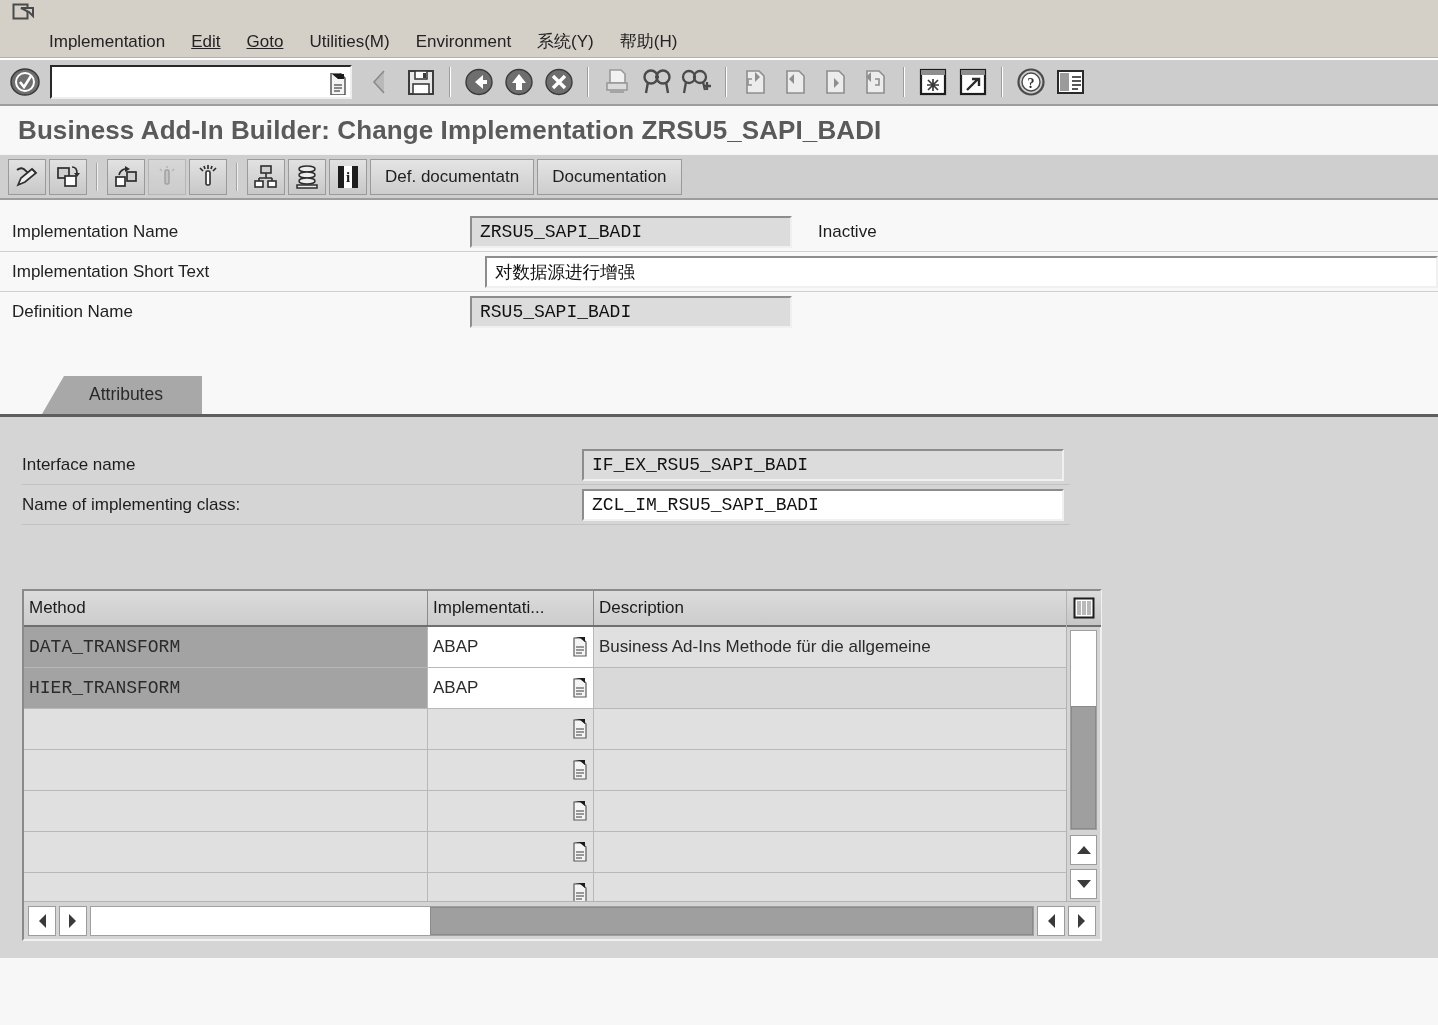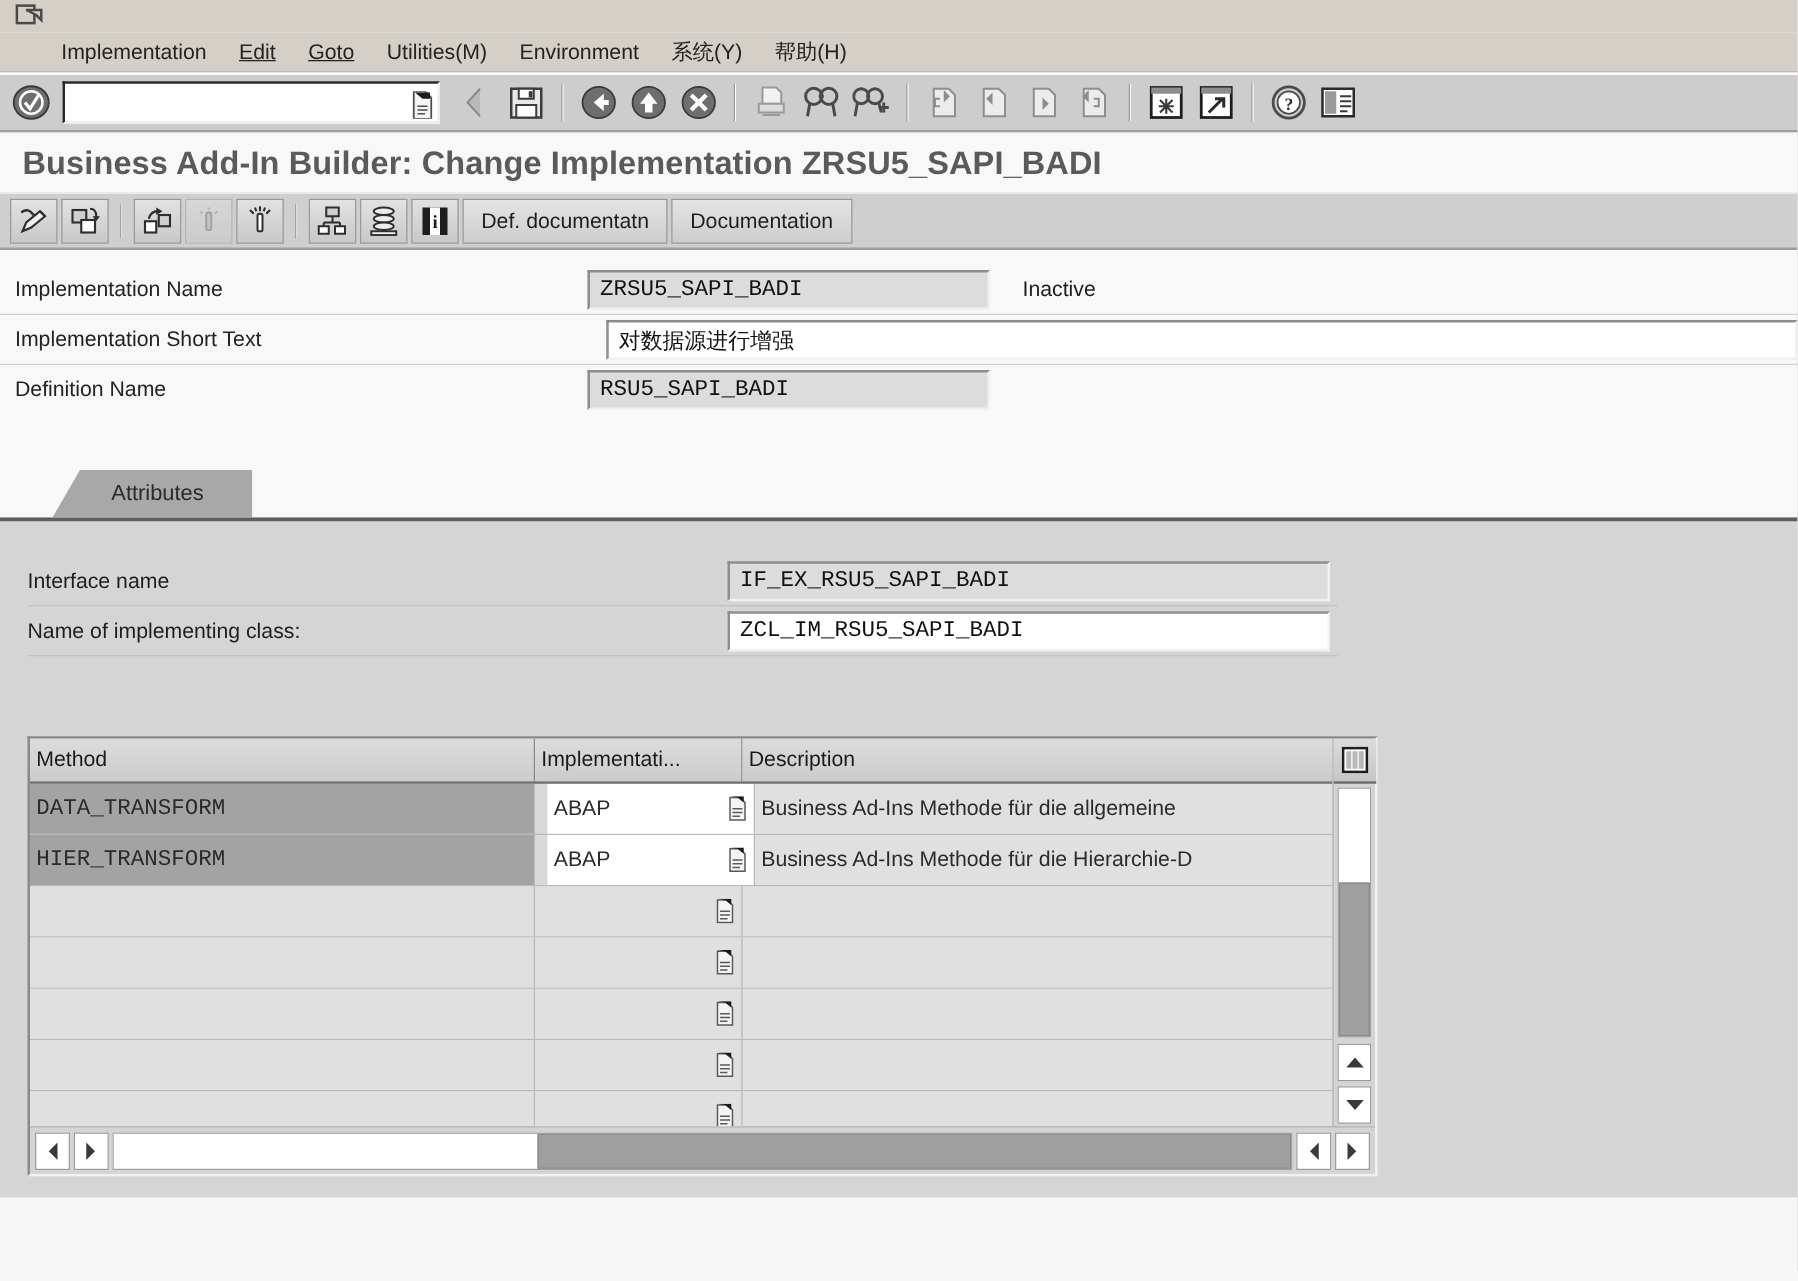--- a/index.html
+++ b/index.html
@@ -276,21 +276,21 @@
     display: flex; align-items: center;
     padding: 0 5px;
     border-right: 1px solid #b8b8b8;
     font-size: 17px;
     overflow: hidden; white-space: nowrap;
   }
   .td.c1 { width: 404px; font-family: "Liberation Mono", monospace; font-size: 18px; }
   .td.c2 { width: 166px; position: relative; padding-right: 28px; }
   .td.c3 { flex: 1; border-right: 0; }
   .tr.filled .td.c1 { background: #a3a3a3; }
-  .tr.filled .td.c2 { background: #ffffff; margin-left: 10px; }
+  .tr.filled .td.c2 { background: #ffffff; }
   .tr.filled .td.c3 { background: #e0e0e0; }
   .tr.empty .td { background: #e0e0e0; }
   .td .mcode { position: absolute; right: 5px; top: 50%; transform: translateY(-50%); }
 
   
   .cornerbtn {
     width: 34px; height: 36px;
     flex: none;
     display: flex; align-items: center; justify-content: center;
     background: linear-gradient(#dcdcdc,#c6c6c6);
@@ -702,21 +702,20 @@
               <span class="mcode">
                 <svg width="16" height="20" viewBox="0 0 16 20">
                   <path d="M2 1 h8 l4 4 v14 h-12 z" fill="#f4f4f4" stroke="#5a5a5a" stroke-width="1.2"></path>
                   <path d="M2 0 h11 l0 5 l-5 -4 z" fill="#1b1b1b"></path>
                   <line x1="4" y1="10" x2="12" y2="10" stroke="#5a5a5a" stroke-width="1.2"></line>
                   <line x1="4" y1="13" x2="12" y2="13" stroke="#5a5a5a" stroke-width="1.2"></line>
                   <line x1="4" y1="16" x2="10" y2="16" stroke="#5a5a5a" stroke-width="1.2"></line>
                 </svg>
               </span>
             </div>
-            <div class="td c3">Business Ad-Ins Methode für die Hierarchie-D</div>
           </div>
 
           <div class="tr empty">
             <div class="td c1"></div>
             <div class="td c2">
               <span></span>
               <span class="mcode">
                 <svg width="16" height="20" viewBox="0 0 16 20">
                   <path d="M2 1 h8 l4 4 v14 h-12 z" fill="#f4f4f4" stroke="#5a5a5a" stroke-width="1.2"></path>
                   <path d="M2 0 h11 l0 5 l-5 -4 z" fill="#1b1b1b"></path>

